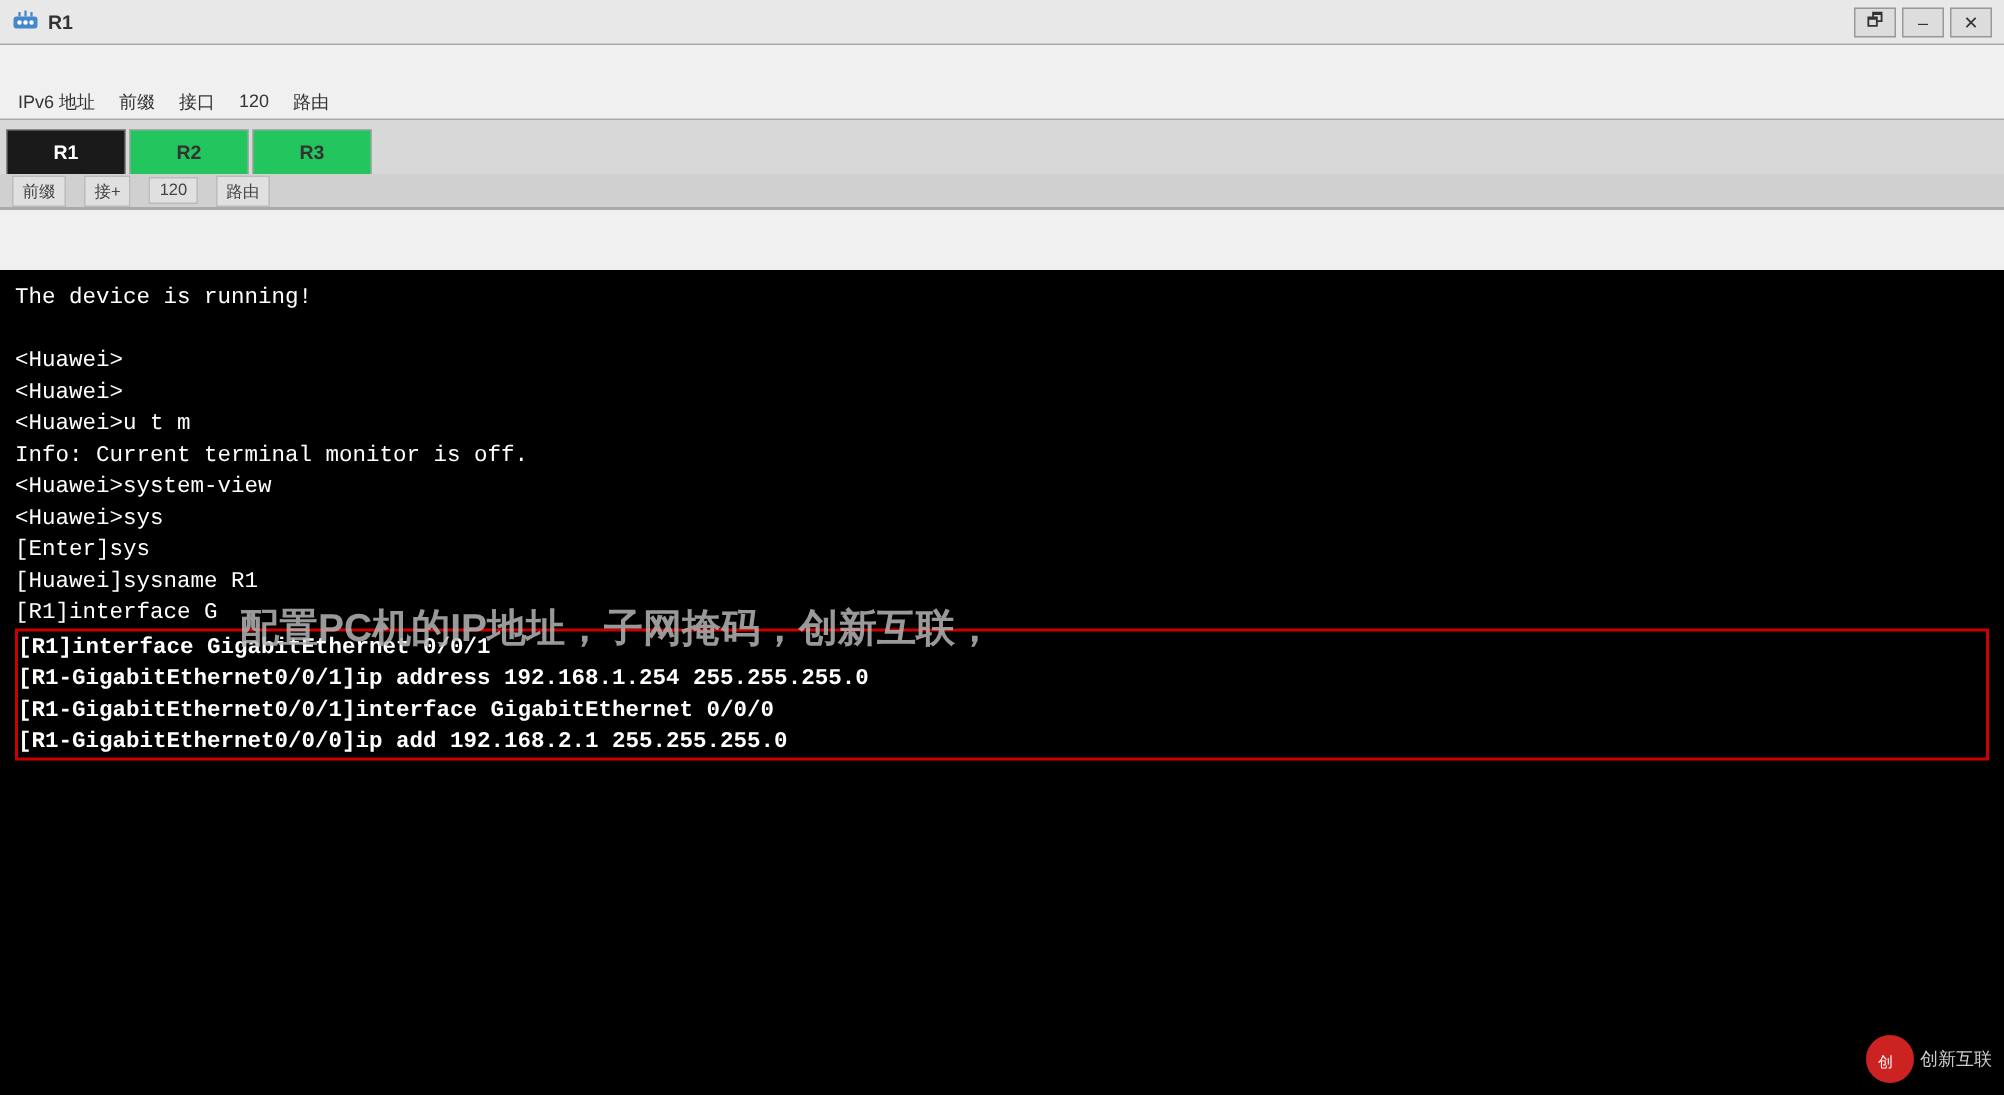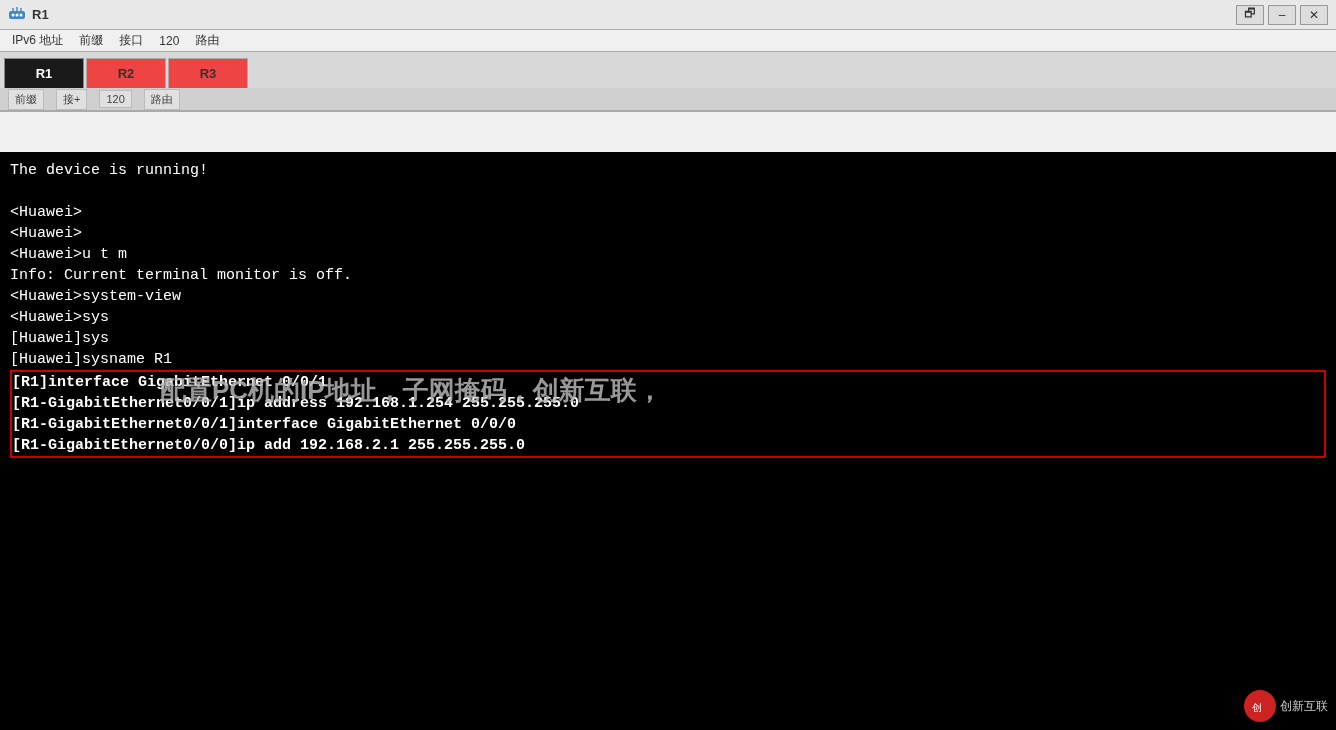--- a/index.html
+++ b/index.html
@@ -68,24 +68,25 @@
       align-items: center;
       justify-content: center;
       font-size: 12px;
       color: #333;
     }
 
     .menu-bar {
       height: 22px;
       background: #f0f0f0;
       display: flex;
-      align-items: center;
+      align-items: flex-start;
       padding: 0 4px;
       border-bottom: 1px solid #aaa;
       flex-shrink: 0;
+      margin-top: 28px;
     }
 
     .menu-item {
       font-size: 12px;
       color: #333;
       padding: 2px 8px;
       cursor: pointer;
     }
 
     .tab-bar {
@@ -95,21 +96,21 @@
       align-items: flex-end;
       padding: 0 4px;
       flex-shrink: 0;
       position: relative;
     }
 
     .tab {
       height: 30px;
       min-width: 80px;
       padding: 0 16px;
-      background: #ef4444;
+      background: #22c55e;
       border: 1px solid #aaa;
       border-bottom: none;
       cursor: pointer;
       display: flex;
       align-items: center;
       justify-content: center;
       font-size: 13px;
       font-weight: bold;
       color: #333;
       margin-right: 2px;
@@ -268,22 +269,23 @@
 
   <div class="terminal">
     <span class="terminal-line">The device is running!</span>
     <span class="terminal-line">&nbsp;</span>
     <span class="terminal-line">&lt;Huawei&gt;</span>
     <span class="terminal-line">&lt;Huawei&gt;</span>
     <span class="terminal-line">&lt;Huawei&gt;u t m</span>
     <span class="terminal-line">Info: Current terminal monitor is off.</span>
     <span class="terminal-line">&lt;Huawei&gt;system-view</span>
     <span class="terminal-line">&lt;Huawei&gt;sys</span>
-    <span class="terminal-line">[Huawei]sys</span>
+    <span class="terminal-line">[Enter]sys</span>
     <span class="terminal-line">[Huawei]sysname R1</span>
+    <span class="terminal-line">[R1]interface G</span>
 
     <div class="highlighted-block">
       <span class="terminal-line">[R1]interface GigabitEthernet 0/0/1</span>
       <span class="terminal-line">[R1-GigabitEthernet0/0/1]ip address 192.168.1.254 255.255.255.0</span>
       <span class="terminal-line">[R1-GigabitEthernet0/0/1]interface GigabitEthernet 0/0/0</span>
       <span class="terminal-line">[R1-GigabitEthernet0/0/0]ip add 192.168.2.1 255.255.255.0</span>
     </div>
 
     <div class="overlay-text">
       <span class="overlay-label" style="top: 220px; left: 160px; font-size: 26px;">配置PC机的IP地址，子网掩码，创新互联，</span>

